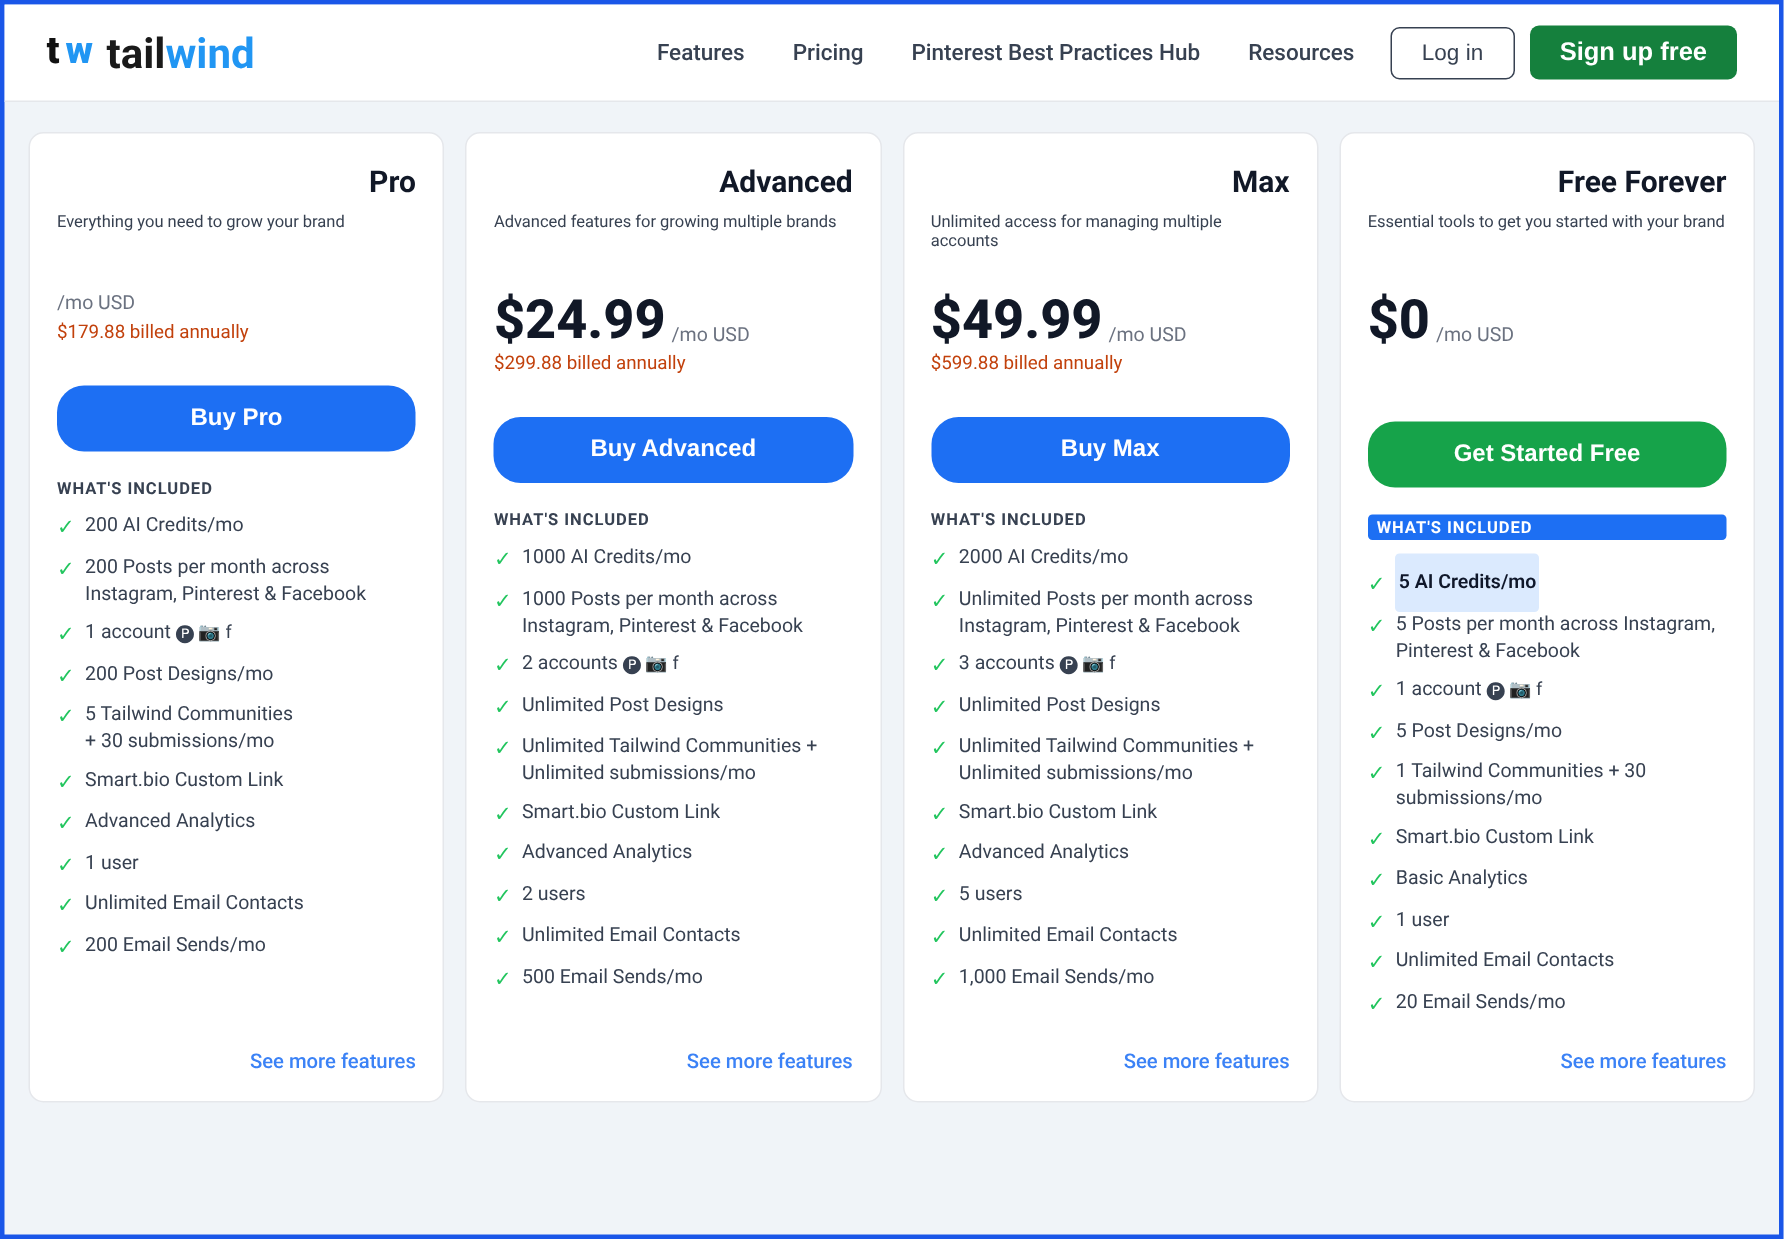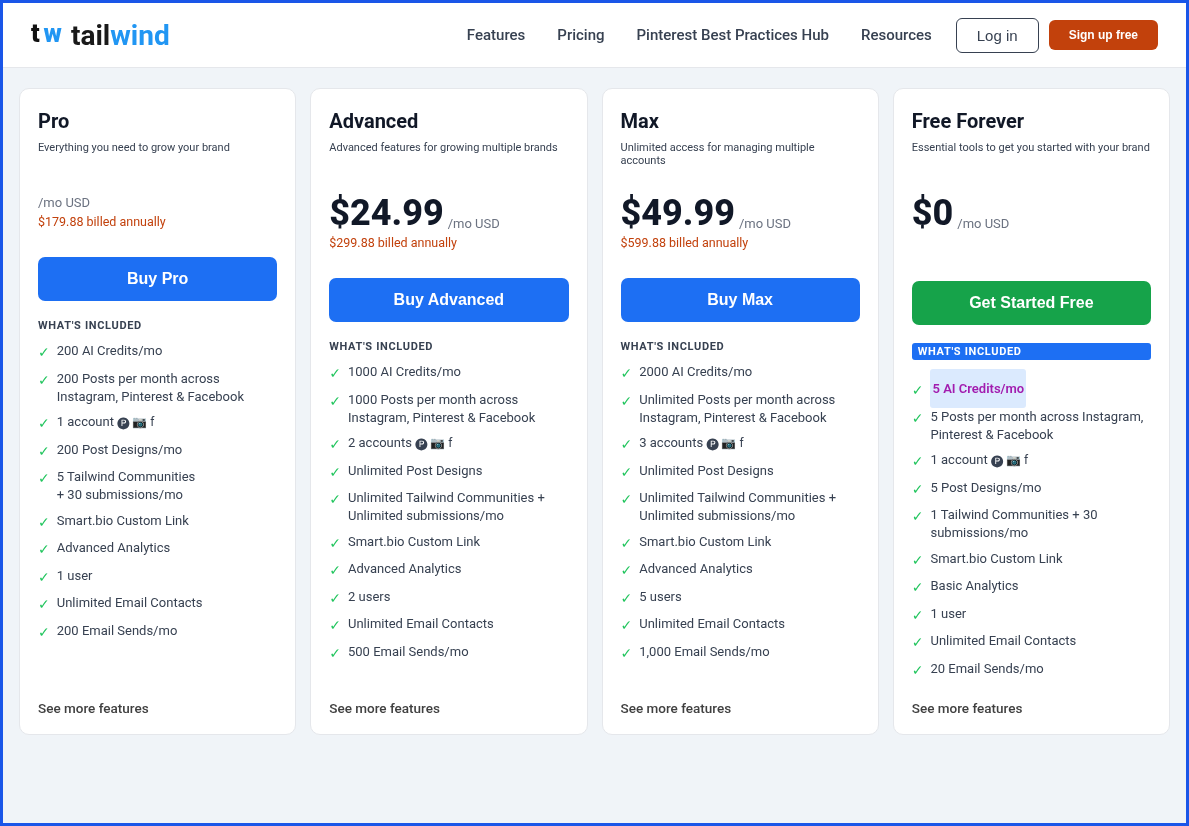--- a/index.html
+++ b/index.html
@@ -44,25 +44,25 @@
       background: #fff;
       color: #374151;
       padding: 8px 20px;
       border-radius: 6px;
       font-size: 15px;
       font-weight: 500;
       cursor: pointer;
       margin-right: 10px;
     }
     .btn-signup {
-      background: #c2410c;
+      background: #15803d;
       color: #fff;
       padding: 8px 20px;
       border-radius: 6px;
-      font-size: 12px;
+      font-size: 17px;
       font-weight: 600;
       border: none;
       cursor: pointer;
     }
 
     
     .main {
       padding: 20px 16px 20px 16px;
     }
     .cards {
@@ -79,20 +79,21 @@
       padding: 20px 18px 18px 18px;
       display: flex;
       flex-direction: column;
     }
 
     .plan-name {
       font-size: 20px;
       font-weight: 700;
       color: #111827;
       margin-bottom: 8px;
+      text-align: right;
     }
     .plan-desc {
       font-size: 11px;
       color: #374151;
       min-height: 40px;
       margin-bottom: 14px;
     }
     .price-row {
       display: flex;
       align-items: flex-end;
@@ -112,21 +113,21 @@
     }
     .price-annual {
       font-size: 12.5px;
       color: #c2410c;
       margin-bottom: 28px;
     }
 
     .btn-plan {
       width: 100%;
       padding: 13px;
-      border-radius: 7px;
+      border-radius: 18px;
       font-size: 16px;
       font-weight: 700;
       border: none;
       cursor: pointer;
       margin-bottom: 18px;
     }
     .btn-blue { background: #1d6ff3; color: #fff; }
     .btn-green { background: #16a34a; color: #fff; }
 
     .whats-included {
@@ -160,34 +161,35 @@
     }
     .check {
       color: #22c55e;
       font-size: 14px;
       flex-shrink: 0;
       margin-top: 1px;
     }
 
     .highlight-text {
       background: #dbeafe;
-      color: #a21caf;
+      color: #0f172a;
       border-radius: 3px;
       padding: 12px 2px;
       font-weight: 600;
     }
 
     .see-more {
-      color: #404040;
+      color: #3b82f6;
       font-size: 13.5px;
       font-weight: 500;
       text-decoration: none;
       margin-top: 12px;
       display: inline-block;
       cursor: pointer;
+      text-align: right;
     }
 
     
     .logo-svg {
       width: 36px;
       height: 36px;
       margin-right: 4px;
     }
   </style>
 </head>

